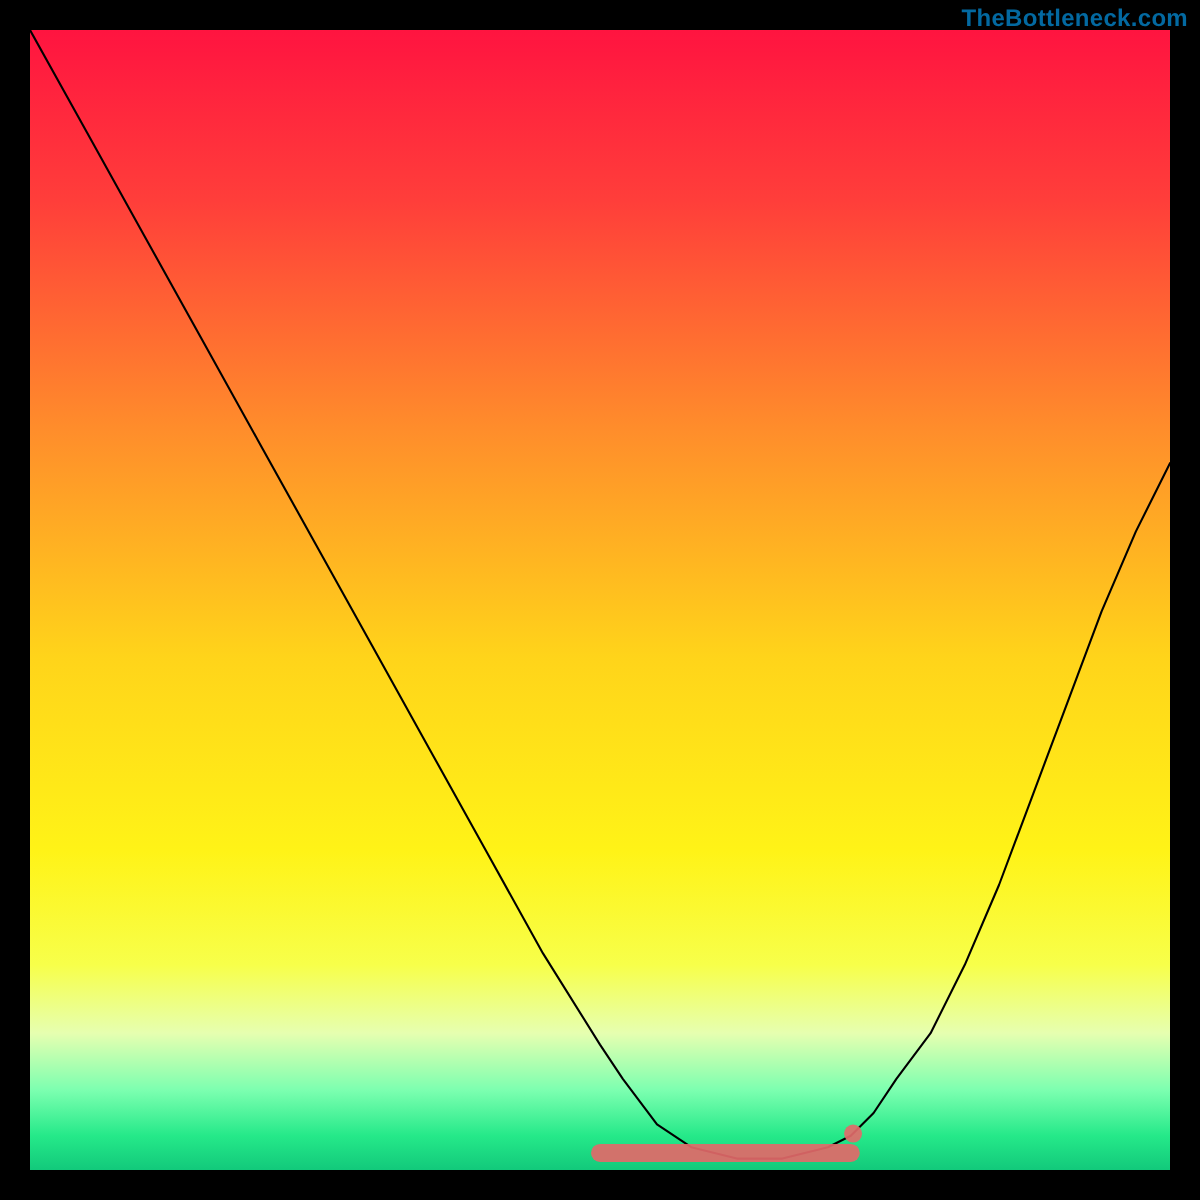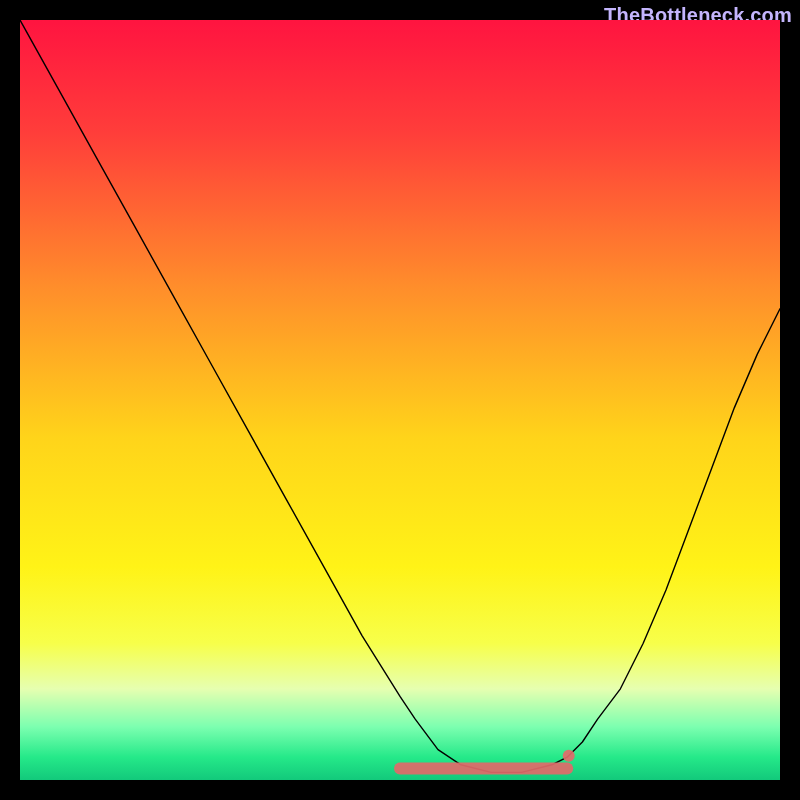--- a/index.html
+++ b/index.html
@@ -22,22 +22,22 @@
     position: absolute;
     top: 20px;
     left: 20px;
     width: 760px;
     height: 760px;
   }
   .watermark {
     position: absolute;
     top: 4px;
     right: 8px;
-    color: #c4b5fd;
-    font-size: 20px;
+    color: #0369a1;
+    font-size: 16px;
     font-weight: 600;
     letter-spacing: 0.2px;
     user-select: none;
   }
   svg { display: block; }
 </style>
 </head>
 <body>
 
 <div class="frame">

